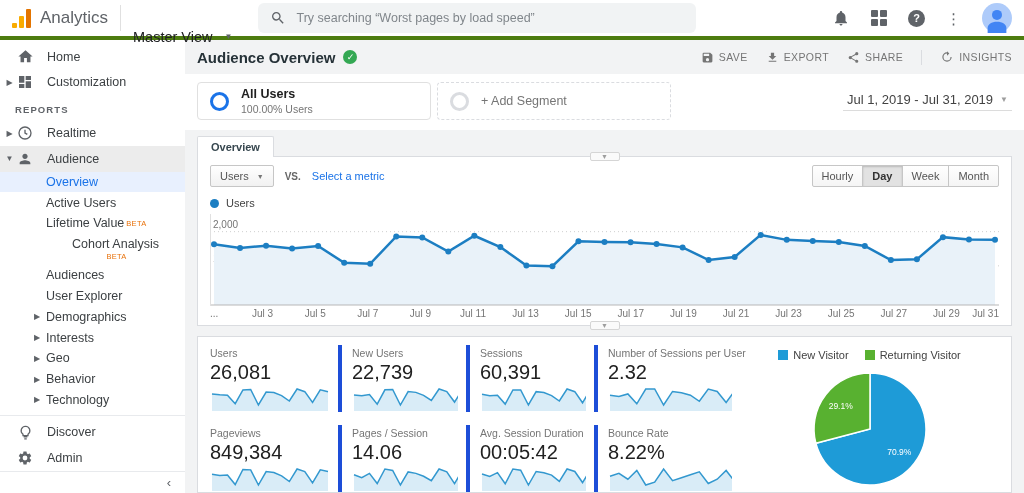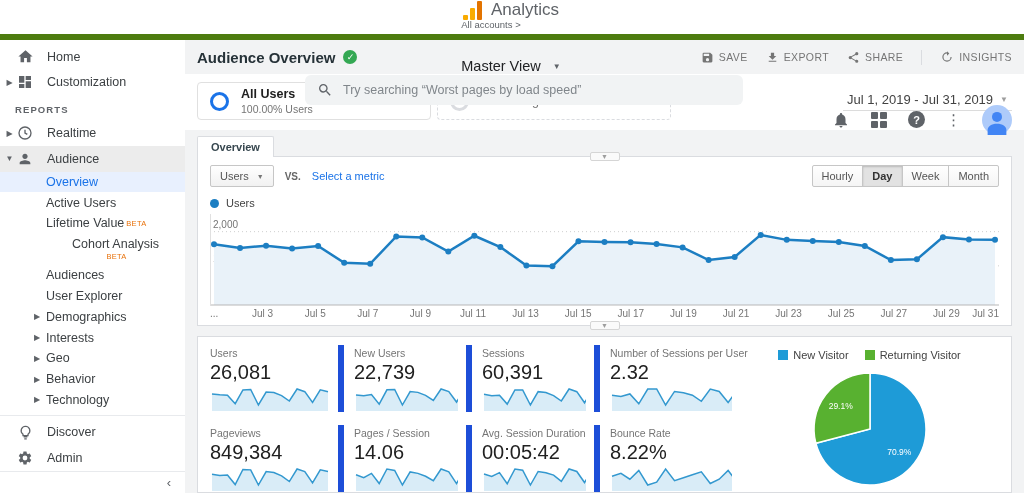--- a/index.html
+++ b/index.html
@@ -2,21 +2,21 @@
 <html><head>
 <meta charset="utf-8">
 <style>
   * { margin:0; padding:0; box-sizing:border-box; }
   body { font-family:"Liberation Sans", sans-serif; background:#ddd; }
   .screen { width:1024px; height:493px; background:#fff; position:relative; overflow:hidden;
             display:flex; flex-direction:column; font-family:"Liberation Sans", sans-serif; }
 
   
   .topbar { height:40px; min-height:40px; display:flex; align-items:center; padding:0 10px 0 8px;
-            border-bottom:6px solid #4d7c0f; background:#fff; z-index:9;flex-direction:column; }
+            border-bottom:4px solid #4d7c0f; background:#fff; z-index:9; }
   .logo-area { display:flex; align-items:center; gap:9px; padding:0 4px; cursor:pointer; }
   .ga-logo { display:flex; align-items:flex-end; gap:2px; height:19px; }
   .ga-logo i { display:block; width:5px; background:#f9ab00; border-radius:1px; }
   .ga-logo .b1 { height:5px; } .ga-logo .b2 { height:12px; } .ga-logo .b3 { height:19px; background:#e37400; }
   .product { font-size:17px; color:#5f6368; }
   .vdiv { width:1px; height:26px; background:#e0e0e0; margin:0 12px 0 8px; }
   .account-switch { display:flex; flex-direction:column; justify-content:center; line-height:1.15; cursor:pointer; }
   .acct-bc { font-size:9.5px; color:#5f6368; }
   .view-row { font-size:14.5px; color:#202124; display:flex; align-items:center; gap:12px;margin-top:27px; }
   .view-row .caret { font-size:8px; color:#5f6368; }
@@ -110,21 +110,21 @@
                         font-weight:bold; color:#333; position:relative; }
   .legend-row { display:flex; align-items:center; gap:7px; margin:10px 0 5px; font-size:11px; color:#424242; }
   .dot { width:9px; height:9px; border-radius:50%; }
   .main-chart { display:block; width:100%; }
   .xlabels { position:relative; height:15px; font-size:10px; color:#757575; margin-top:1px; }
   .xlabels .xtick { position:absolute; top:1px; transform:translateX(-50%); white-space:nowrap; }
 
   .metrics-panel { background:#fff; border:1px solid #dadce0; margin-top:10px; flex:1; display:flex;
                    padding:8px 12px 0; min-height:0; }
   .cards { display:grid; grid-template-columns:128px 128px 128px 146px; align-content:start; row-gap:13px; }
-  .mcard { padding:2px 8px 0 10px; border-left:6px solid #1d4ed8; }
+  .mcard { padding:2px 8px 0 10px; border-left:4px solid #1d4ed8; }
   .mcard:nth-child(4n+1) { border-left:none; padding-left:0; }
   .mlabel { font-size:10.5px; color:#757575; white-space:nowrap; margin-bottom:2px; }
   .mvalue { font-size:20px; color:#212121; margin-bottom:2px; line-height:1.15; }
   .spark { width:100%; height:26px; display:block; }
   .pie-block { flex:1; display:flex; flex-direction:column; align-items:center; padding-top:4px; min-width:0; }
   .pie-legend { display:flex; gap:16px; font-size:11px; color:#424242; align-items:center; }
   .pl-item { display:flex; align-items:center; }
   .lg-sq { width:10px; height:10px; display:inline-block; margin-right:5px; }
   .pie-svg { margin-top:4px; }
   svg text { font-family:"Liberation Sans", sans-serif; }

